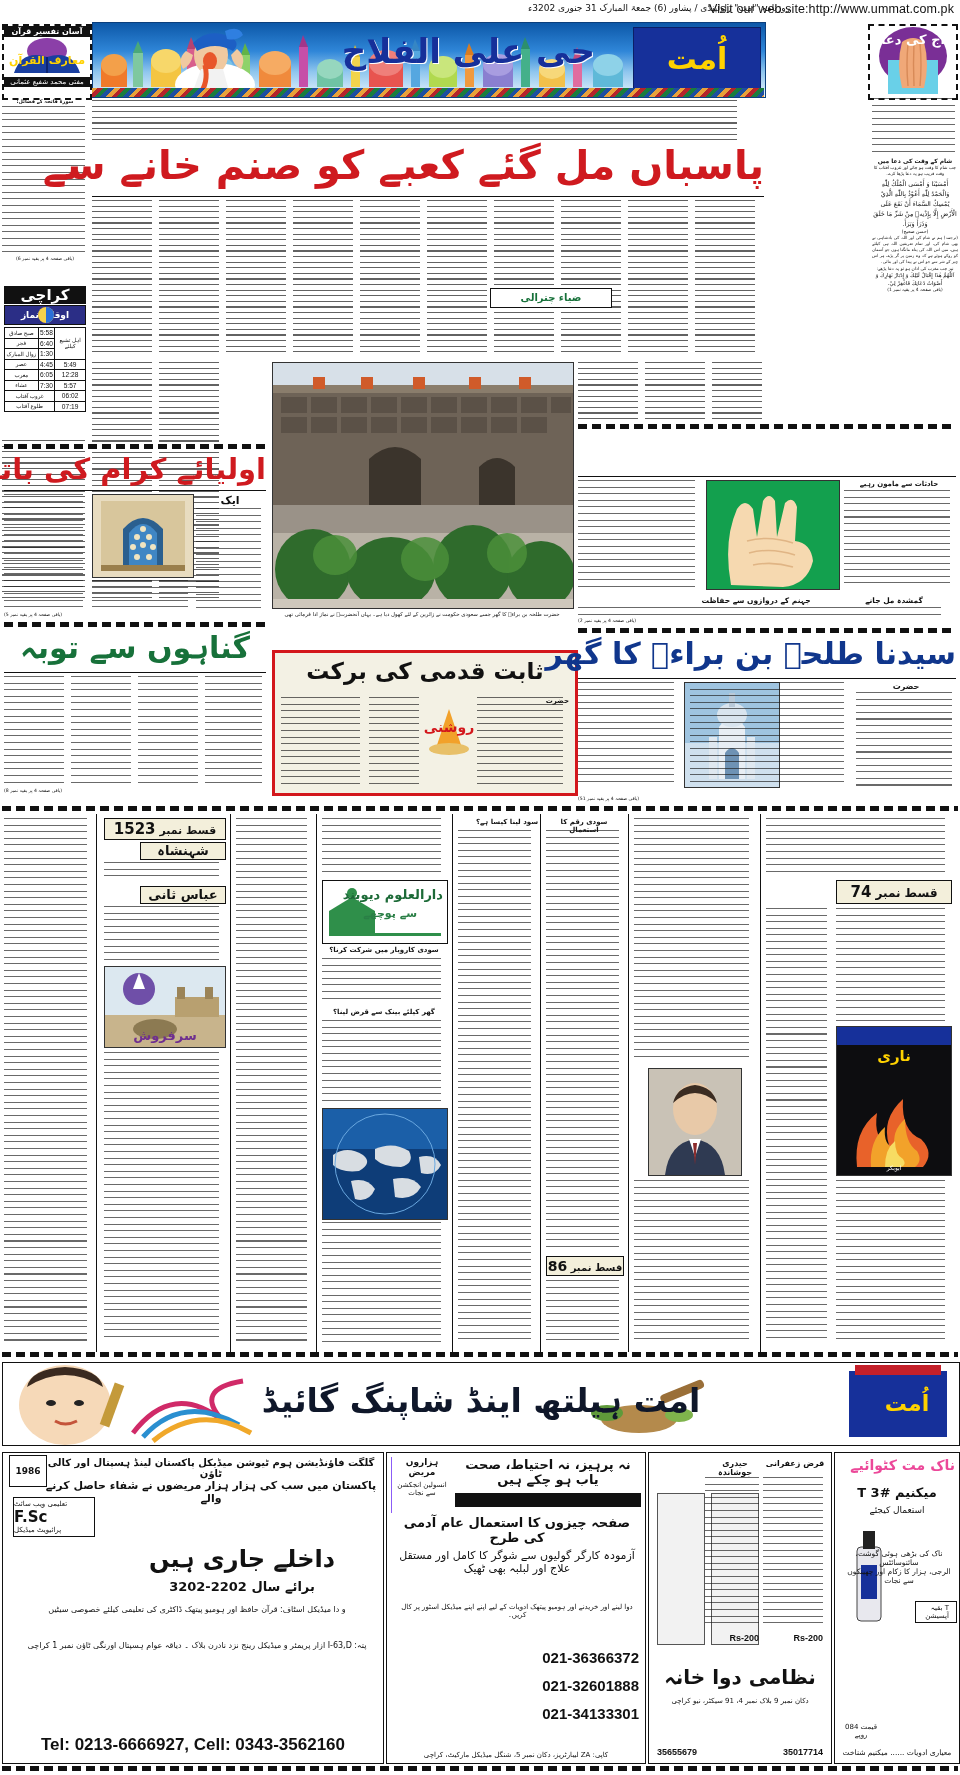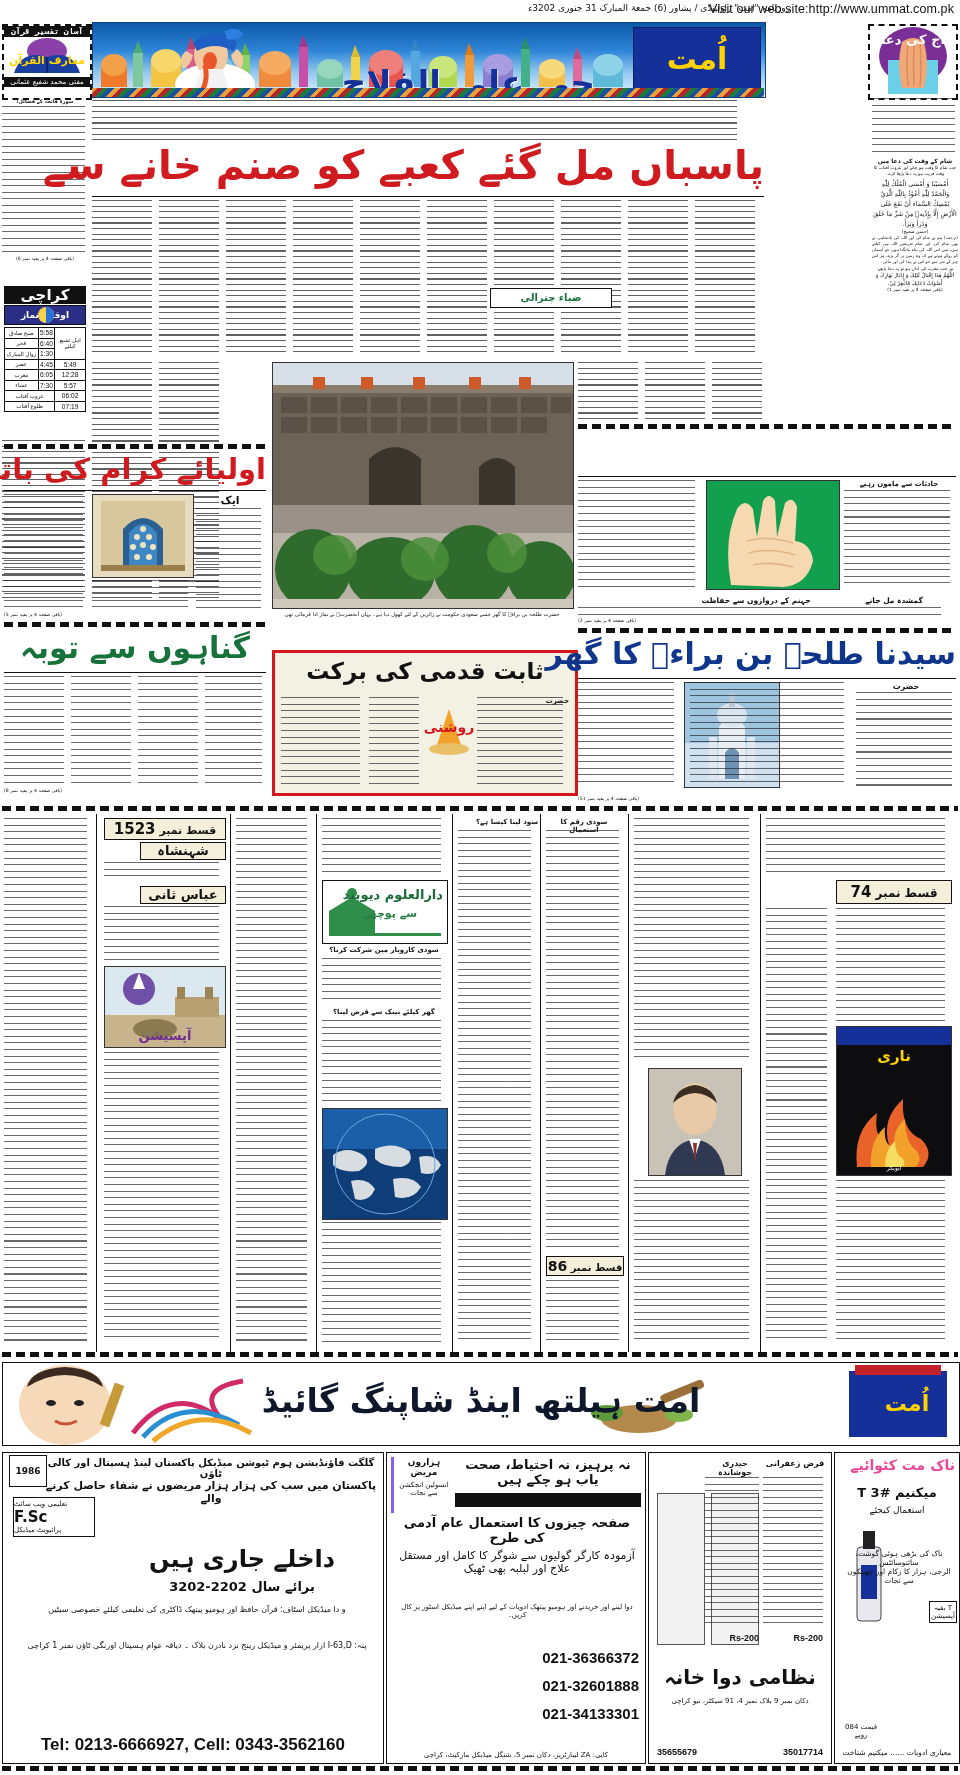--- a/index.html
+++ b/index.html
@@ -36,21 +36,21 @@
   
   .toplinebar{position:absolute;left:0;top:0;width:960px;height:22px;}
   .edition{position:absolute;right:170px;top:3px;font-size:9px;white-space:nowrap;}
   .website{position:absolute;right:6px;top:2px;font-size:12.5px;font-family:"Liberation Sans",sans-serif;letter-spacing:.1px;}
 
   .mastband{position:absolute;left:92px;top:22px;width:672px;height:74px;
      background:linear-gradient(180deg,#0d58a8 0%,#2f86d8 38%,#8fc6ee 66%,#e8f4fd 100%);
      overflow:hidden;border:1px solid #0b3f7d;}
   .skyline{position:absolute;left:0;bottom:10px;width:100%;height:52px;}
   .hayya{position:absolute;right:170px;top:8px;font-size:34px;font-weight:bold;color:#16309a;
-     text-shadow:1px 1px 0 #fff;margin-top:32px;}
+     text-shadow:1px 1px 0 #fff;}
   .logobox{position:absolute;right:4px;top:4px;width:126px;height:60px;background:#16309a;border:1px solid #0b1f66;}
   .logotxt{position:absolute;inset:0;display:flex;align-items:center;justify-content:center;
      color:#ffd200;font-size:30px;font-weight:bold;}
   .megaphone{position:absolute;left:60px;top:2px;width:130px;height:72px;}
   .zigzag{position:absolute;left:92px;top:88px;width:672px;height:9px;
      background:repeating-linear-gradient(135deg,#e8a13a 0 4px,#b3242b 4px 8px,#1a7d3e 8px 12px,#1d4fa0 12px 16px);}
 
   .leftflag{position:absolute;left:2px;top:24px;width:86px;height:72px;}
   .rightflag{position:absolute;right:2px;top:24px;width:86px;height:72px;}
 
@@ -148,21 +148,21 @@
       <ellipse cx="57" cy="36" rx="7" ry="9" fill="#e8562a"></ellipse>
       <path d="M48 44 L40 66 L76 66 L70 44 Z" fill="#f2f2f2"></path>
       <path d="M33 26 Q24 34 30 44 Q38 40 40 30 Z" fill="#f0c9a0"></path>
       <path d="M84 24 Q94 32 88 44 Q80 40 78 30 Z" fill="#f0c9a0"></path>
       <path d="M52 40 Q56 58 46 70" stroke="#e8562a" stroke-width="5" fill="none"></path>
     </svg>
   </div>
   <div class="zigzag"></div>
 
   <div class="leftflag dashborder" style="overflow:hidden;">
-    <div class="blk ctr rtl" style="font-size:8px;padding:1px 0;font-weight:bold;font-family:Liberation Mono, monospace;">آسان تفسیر قرآن</div>
+    <div class="blk ctr rtl" style="font-size:8px;padding:1px 0;font-weight:bold;">آسان تفسیر قرآن</div>
     <div style="position:relative;height:40px;background:#fff;">
       <svg viewBox="0 0 82 40" style="position:absolute;inset:0;width:100%;height:100%;">
         <ellipse cx="41" cy="14" rx="20" ry="13" fill="#8b3fa8"></ellipse>
         <path d="M8 36 Q16 12 41 20 Q66 12 74 36 Z" fill="#1a3fa0"></path>
         <path d="M41 20 L41 36" stroke="#0d2570" stroke-width="2"></path>
       </svg>
       <div class="rtl" style="position:absolute;left:0;right:0;top:17px;text-align:center;color:#ffd200;font-size:11px;font-weight:bold;">معارف القرآن</div>
     </div>
     <div class="blk ctr rtl" style="font-size:7px;padding:1px 0;">مفتی محمد شفیع عثمانی</div>
   </div>
@@ -468,21 +468,21 @@
     <svg viewBox="0 0 120 80" style="position:absolute;inset:0;width:100%;height:100%;">
       <rect width="120" height="80" fill="#dce8f0"></rect>
       <rect y="48" width="120" height="32" fill="#c8b48c"></rect>
       <circle cx="34" cy="22" r="16" fill="#6f4fa8"></circle>
       <path d="M34 6 L40 22 L28 22 Z" fill="#fff"></path>
       <rect x="70" y="30" width="44" height="20" fill="#b8a070"></rect>
       <rect x="72" y="20" width="8" height="12" fill="#9b8458"></rect>
       <rect x="100" y="20" width="8" height="12" fill="#9b8458"></rect>
       <ellipse cx="50" cy="62" rx="22" ry="10" fill="#8c7a52"></ellipse>
     </svg>
-    <div class="rtl" style="position:absolute;left:0;right:0;bottom:4px;text-align:center;font-size:13px;font-weight:bold;color:#6f2f8f;">آپسیشن</div>
+    <div class="rtl" style="position:absolute;left:0;right:0;bottom:4px;text-align:center;font-size:13px;font-weight:bold;color:#6f2f8f;">سرفروش</div>
   </div>
   <div class="lines sparse" style="position:absolute;left:104px;top:1052px;width:120px;height:290px;"></div>
 
   <div class="lines sparse" style="position:absolute;left:4px;top:818px;width:86px;height:524px;"></div>
 
   <div class="lines sparse" style="position:absolute;left:236px;top:818px;width:74px;height:524px;"></div>
 
   <div style="position:absolute;left:322px;top:880px;width:124px;height:62px;border:1px solid #111;background:#fff;overflow:hidden;">
     <svg viewBox="0 0 124 62" style="position:absolute;inset:0;width:100%;height:100%;">
       <rect width="124" height="62" fill="#fff"></rect>
@@ -605,21 +605,21 @@
     </div>
     <div class="rtl" style="position:absolute;right:6px;top:92px;width:270px;text-align:center;font-size:24px;font-weight:bold;">داخلے جاری ہیں</div>
     <div class="rtl" style="position:absolute;right:6px;top:126px;width:270px;text-align:center;font-size:13px;font-weight:bold;">برائے سال 2022-2023</div>
     <div class="rtl" style="position:absolute;right:6px;top:152px;width:360px;text-align:center;font-size:8px;">و دا میڈیکل اسٹاف: قرآن حافظ اور ہومیو پیتھک ڈاکٹری کی تعلیمی کیلئے خصوصی سیٹیں</div>
     <div class="rtl" style="position:absolute;right:6px;top:188px;width:360px;text-align:center;font-size:8px;">پتہ: D,36-I ازار پریمئر و میڈیکل رینج نزد نادرن بلاک ۔ دیاقہ عوام ہسپتال اورنگی ٹاؤن نمبر 1 کراچی</div>
     <div class="phone" style="position:absolute;left:0;right:0;bottom:8px;text-align:center;font-size:17px;">Tel: 0213-6666927, Cell: 0343-3562160</div>
   </div>
 
   <div class="adbox" style="left:386px;top:1452px;width:258px;height:310px;">
     <div class="rtl" style="position:absolute;right:4px;top:4px;width:186px;text-align:center;font-size:13px;font-weight:bold;">نہ پرہیز، نہ احتیاط، صحت یاب ہو چکے ہیں</div>
-    <div style="position:absolute;left:4px;top:4px;width:60px;height:56px;border-left:3px solid #8b5cf6;">
+    <div style="position:absolute;left:4px;top:4px;width:60px;height:56px;border-left:1px solid #8b5cf6;">
       <div class="rtl" style="font-size:9px;text-align:center;font-weight:bold;">ہزاروں مریض</div>
       <div class="rtl" style="font-size:7px;text-align:center;margin-top:4px;">انسولین انجکشن سے نجات</div>
     </div>
     <div class="blk rtl" style="position:absolute;right:4px;top:40px;width:186px;text-align:center;font-size:9px;padding:2px 0;">&nbsp;</div>
     <div class="rtl" style="position:absolute;right:4px;top:62px;width:248px;text-align:center;font-size:13px;font-weight:bold;">صفحہ چیزوں کا استعمال عام آدمی کی طرح</div>
     <div class="rtl" style="position:absolute;right:4px;top:96px;width:248px;text-align:center;font-size:11px;font-weight:normal;">آزمودہ کارگر گولیوں سے شوگر کا کامل اور مستقل علاج اور لبلبہ بھی ٹھیک</div>
     <div class="rtl" style="position:absolute;right:4px;top:150px;width:248px;text-align:center;font-size:7px;">دوا لینے اور خریدنے اور ہومیو پیتھک ادویات کے لیے اپنے اپنے میڈیکل اسٹور پر کال کریں۔</div>
     <div class="phone" style="position:absolute;right:6px;top:196px;font-size:15px;">021-36366372</div>
     <div class="phone" style="position:absolute;right:6px;top:224px;font-size:15px;">021-32601888</div>
     <div class="phone" style="position:absolute;right:6px;top:252px;font-size:15px;">021-34133301</div>
@@ -647,19 +647,19 @@
     <div class="rtl" style="position:absolute;right:6px;top:52px;width:112px;text-align:center;font-size:9px;">استعمال کیجئے</div>
     <div style="position:absolute;left:8px;top:68px;width:52px;height:110px;">
       <svg viewBox="0 0 52 110" style="width:52px;height:110px;">
         <rect x="14" y="26" width="24" height="74" rx="4" fill="#e8e8ee" stroke="#444"></rect>
         <rect x="20" y="10" width="12" height="18" fill="#222"></rect>
         <rect x="18" y="44" width="16" height="34" fill="#16309a"></rect>
       </svg>
     </div>
     <div class="rtl" style="position:absolute;right:4px;top:96px;width:112px;text-align:center;font-size:7.5px;">ناک کی بڑھی ہوئی گوشت، سائنوسائٹس</div>
     <div class="rtl" style="position:absolute;right:4px;top:114px;width:112px;text-align:center;font-size:7.5px;">الرجی، ہزار کا زکام اور چھینکوں سے نجات</div>
-    <div class="rtl" style="position:absolute;right:2px;top:148px;width:26px;text-align:center;font-size:7px;border:1px solid #111;padding:2px 0;">T بقیہ آپسیشن</div>
+    <div class="rtl" style="position:absolute;right:2px;top:148px;width:26px;text-align:right;font-size:7px;border:1px solid #111;padding:2px 7px;">T بقیہ آپسیشن</div>
     <div class="rtl" style="position:absolute;left:4px;bottom:24px;width:44px;text-align:center;font-size:7px;">قیمت 480 روپے</div>
     <div class="rtl" style="position:absolute;left:4px;right:4px;bottom:6px;text-align:center;font-size:7.5px;">معیاری ادویات ...... میکنیم شناخت</div>
   </div>
 
   <div class="dashrow" style="left:2px;top:1766px;width:956px;"></div>
 </div>
 
 </body></html>

